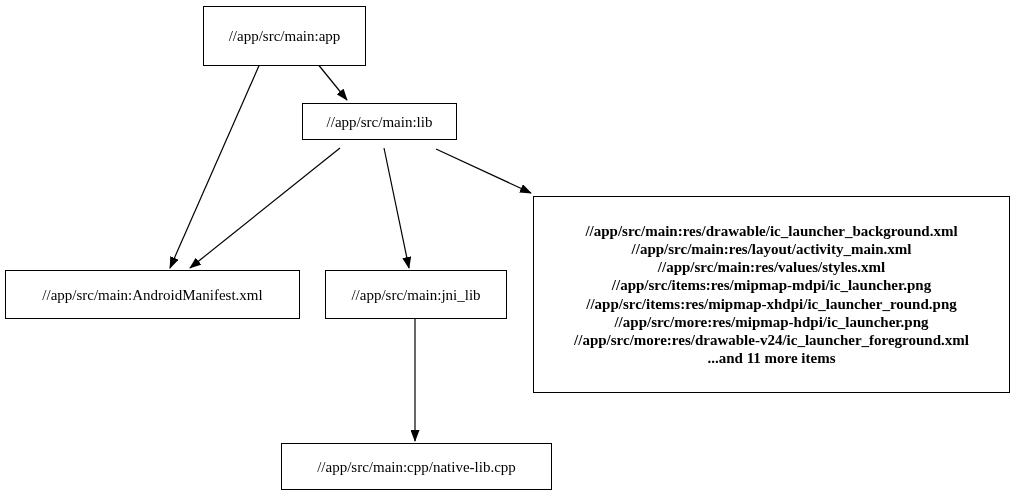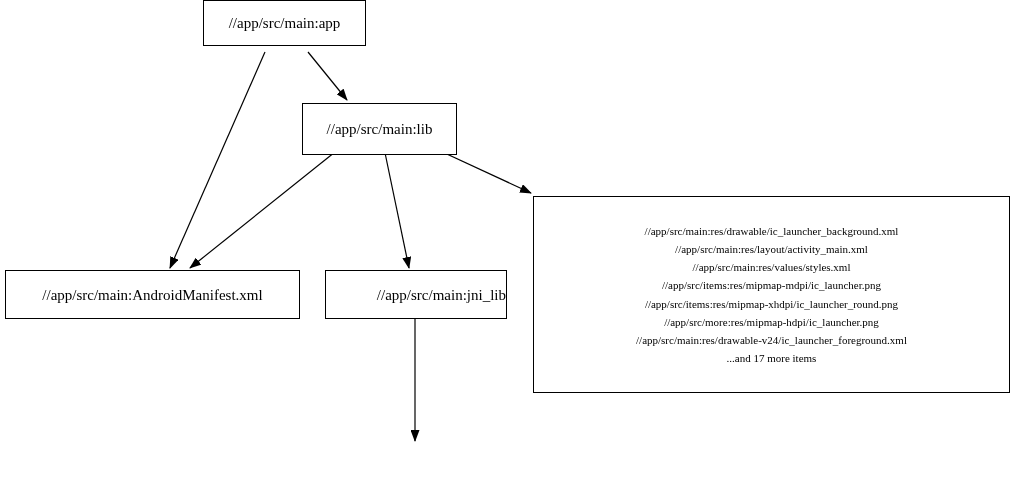--- a/index.html
+++ b/index.html
@@ -33,34 +33,35 @@
     border: 1px solid #000000;
     background: #ffffff;
     display: flex;
     align-items: center;
     justify-content: center;
     text-align: center;
     font-size: 15px;
     line-height: 1.2;
     white-space: nowrap;
   }
-  .node-app            { left: 203px; top: 0;   width: 163px; height: 46px; }
-  .node-lib            { left: 302px; top: 103px; width: 155px; height: 52px; }
+  .node-app            { left: 203px; top: 6px;   width: 163px; height: 60px; }
+  .node-lib            { left: 302px; top: 103px; width: 155px; height: 37px; }
   .node-manifest       { left: 5px;   top: 270px; width: 295px; height: 49px; }
-  .node-jni-lib        { left: 325px; top: 270px; width: 182px; height: 49px; justify-content: flex-end; }
+  .node-jni-lib        { left: 325px; top: 270px; width: 182px; height: 49px; }
   .node-native-lib     { left: 281px; top: 443px; width: 271px; height: 47px; }
   .node-resources {
     left: 533px; top: 196px; width: 477px; height: 197px;
     flex-direction: column;
     justify-content: center;
   }
   .node-resources .res-line {
     display: block;
     line-height: 18.2px;
-    font-size: 11px;
+    font-size: 15px;
+    font-weight: bold;
   }
 </style>
 </head>
 <body>
 
 <div class="canvas">
 
   <svg class="edges-layer" viewBox="0 0 1018 496" xmlns="http://www.w3.org/2000/svg">
     <defs>
       <marker id="arrow" markerWidth="13" markerHeight="9" refX="11" refY="4.5" orient="auto" markerUnits="userSpaceOnUse">
@@ -91,18 +92,21 @@
     <span>//app/src/main:jni_lib</span>
   </div>
 
   <div class="node node-resources">
     <span class="res-line">//app/src/main:res/drawable/ic_launcher_background.xml</span>
     <span class="res-line">//app/src/main:res/layout/activity_main.xml</span>
     <span class="res-line">//app/src/main:res/values/styles.xml</span>
     <span class="res-line">//app/src/items:res/mipmap-mdpi/ic_launcher.png</span>
     <span class="res-line">//app/src/items:res/mipmap-xhdpi/ic_launcher_round.png</span>
     <span class="res-line">//app/src/more:res/mipmap-hdpi/ic_launcher.png</span>
-    <span class="res-line">//app/src/main:res/drawable-v24/ic_launcher_foreground.xml</span>
-    <span class="res-line">...and 17 more items</span>
+    <span class="res-line">//app/src/more:res/drawable-v24/ic_launcher_foreground.xml</span>
+    <span class="res-line">...and 11 more items</span>
   </div>
 
+  <div class="node node-native-lib">
+    <span>//app/src/main:cpp/native-lib.cpp</span>
+  </div>
 
 </div>
 
 </body></html>

